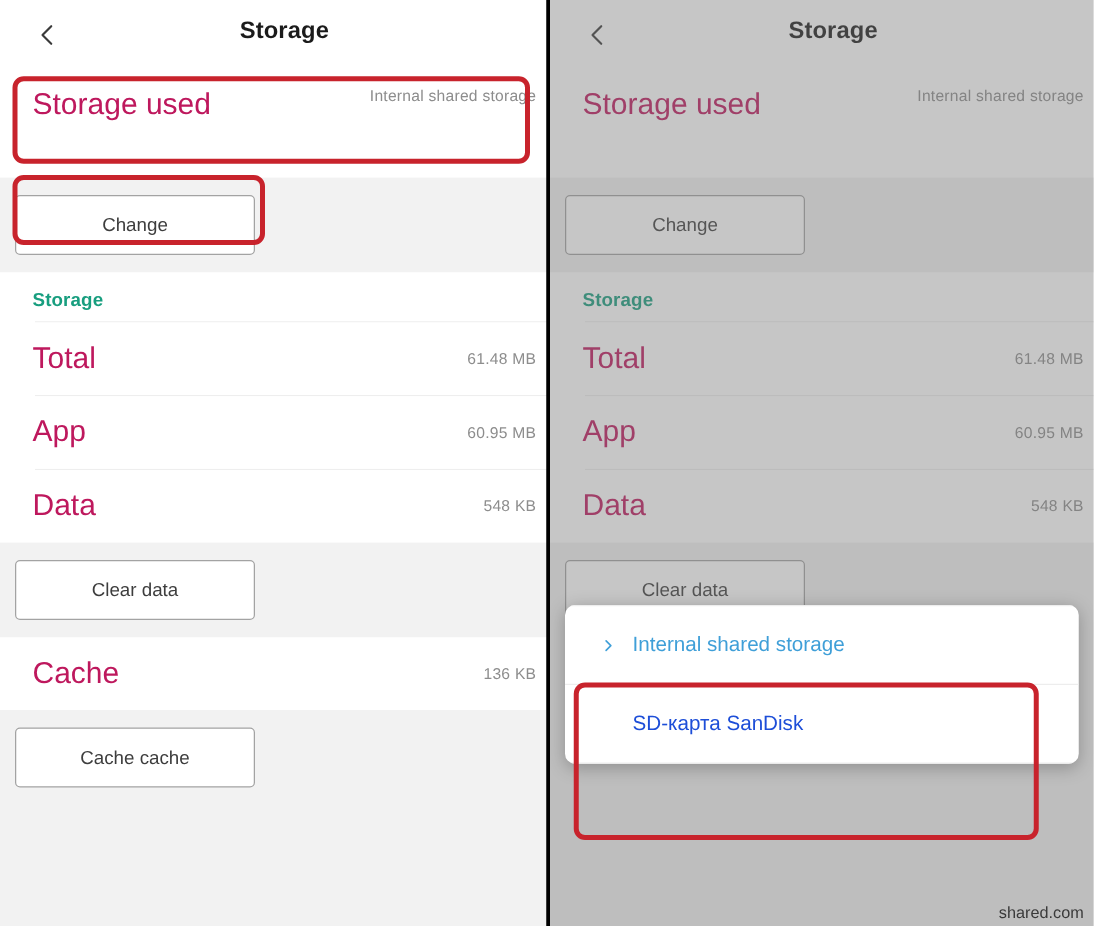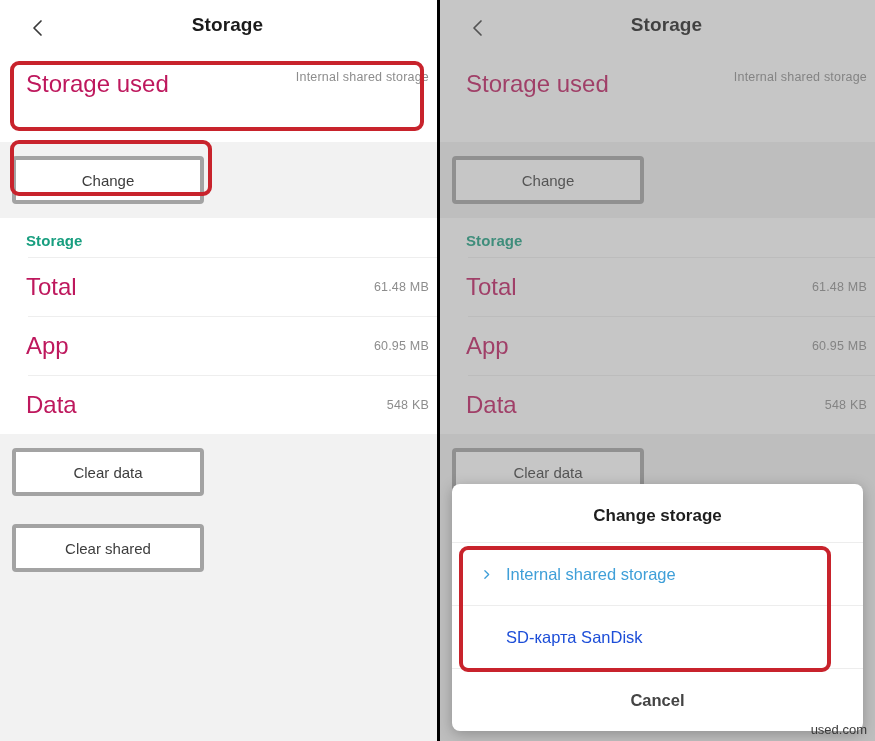--- a/index.html
+++ b/index.html
@@ -43,21 +43,21 @@
   .divider{height:1px;background:#eeeeee;margin-left:28px;}
 
   .section-head{
     background:#ffffff;padding:14px 26px 8px 26px;
     font-size:15px;font-weight:bold;color:#189e7f;letter-spacing:.1px;
   }
 
   .btn-wrap{background:#f2f2f2;padding:14px 0 14px 12px;}
   .btn{
     width:192px;height:48px;background:#ffffff;
-    border:4px solid #a3a3a3;border-radius:4px;
+    border:1px solid #a3a3a3;border-radius:4px;
     display:flex;align-items:center;justify-content:center;
     font-size:15px;color:#3d3d3d;box-sizing:border-box;
   }
   .btn-change{width:192px;}
 
   
   .hl{
     position:absolute;border:4px solid #c8232c;border-radius:9px;
     box-sizing:border-box;pointer-events:none;z-index:30;
   }
@@ -151,23 +151,29 @@
         <div class="row">
           <span class="row-label">Data</span>
           <span class="row-value">548 KB</span>
         </div>
       </div>
 
       <div class="btn-wrap">
         <div class="btn">Clear data</div>
       </div>
 
-
-      <div class="btn-wrap">
-        <div class="btn">Clear shared</div>
+      <div class="block">
+        <div class="row">
+          <span class="row-label">Cache</span>
+          <span class="row-value">136 KB</span>
+        </div>
+      </div>
+
+      <div class="btn-wrap">
+        <div class="btn">Cache cache</div>
       </div>
 
     </div>
 
     <div class="hl" style="left:10px;top:61px;width:414px;height:70px;"></div>
     <div class="hl" style="left:10px;top:140px;width:202px;height:56px;"></div>
 
   </div>
 
   <div class="panel-divider"></div>
@@ -218,21 +224,20 @@
       </div>
 
       <div class="btn-wrap">
         <div class="btn">Clear data</div>
       </div>
     </div>
 
     <div class="scrim"></div>
 
     <div class="dialog">
-      <div class="dialog-title">Change storage</div>
 
       <div class="dialog-div"></div>
 
       <div class="dialog-row">
         <span class="chev">
           <svg viewBox="0 0 24 24" width="13" height="13" fill="none" stroke="#3f9fd8" stroke-width="2.4" stroke-linecap="round" stroke-linejoin="round">
             <polyline points="9,5 16,12 9,19"></polyline>
           </svg>
         </span>
         <span class="dialog-opt dialog-opt-sel">Internal shared storage</span>
@@ -240,21 +245,20 @@
 
       <div class="dialog-div"></div>
 
       <div class="dialog-row">
         <span class="chev"></span>
         <span class="dialog-opt">SD-карта SanDisk</span>
       </div>
 
       <div class="dialog-div"></div>
 
-      <div class="dialog-cancel">Cancel</div>
     </div>
 
     <div class="hl" style="left:19px;top:546px;width:372px;height:126px;z-index:30;"></div>
   </div>
 
-  <div class="wsxdn">used.com</div>
+  <div class="wsxdn">shared.com</div>
 
 </div>
 
 </body></html>

